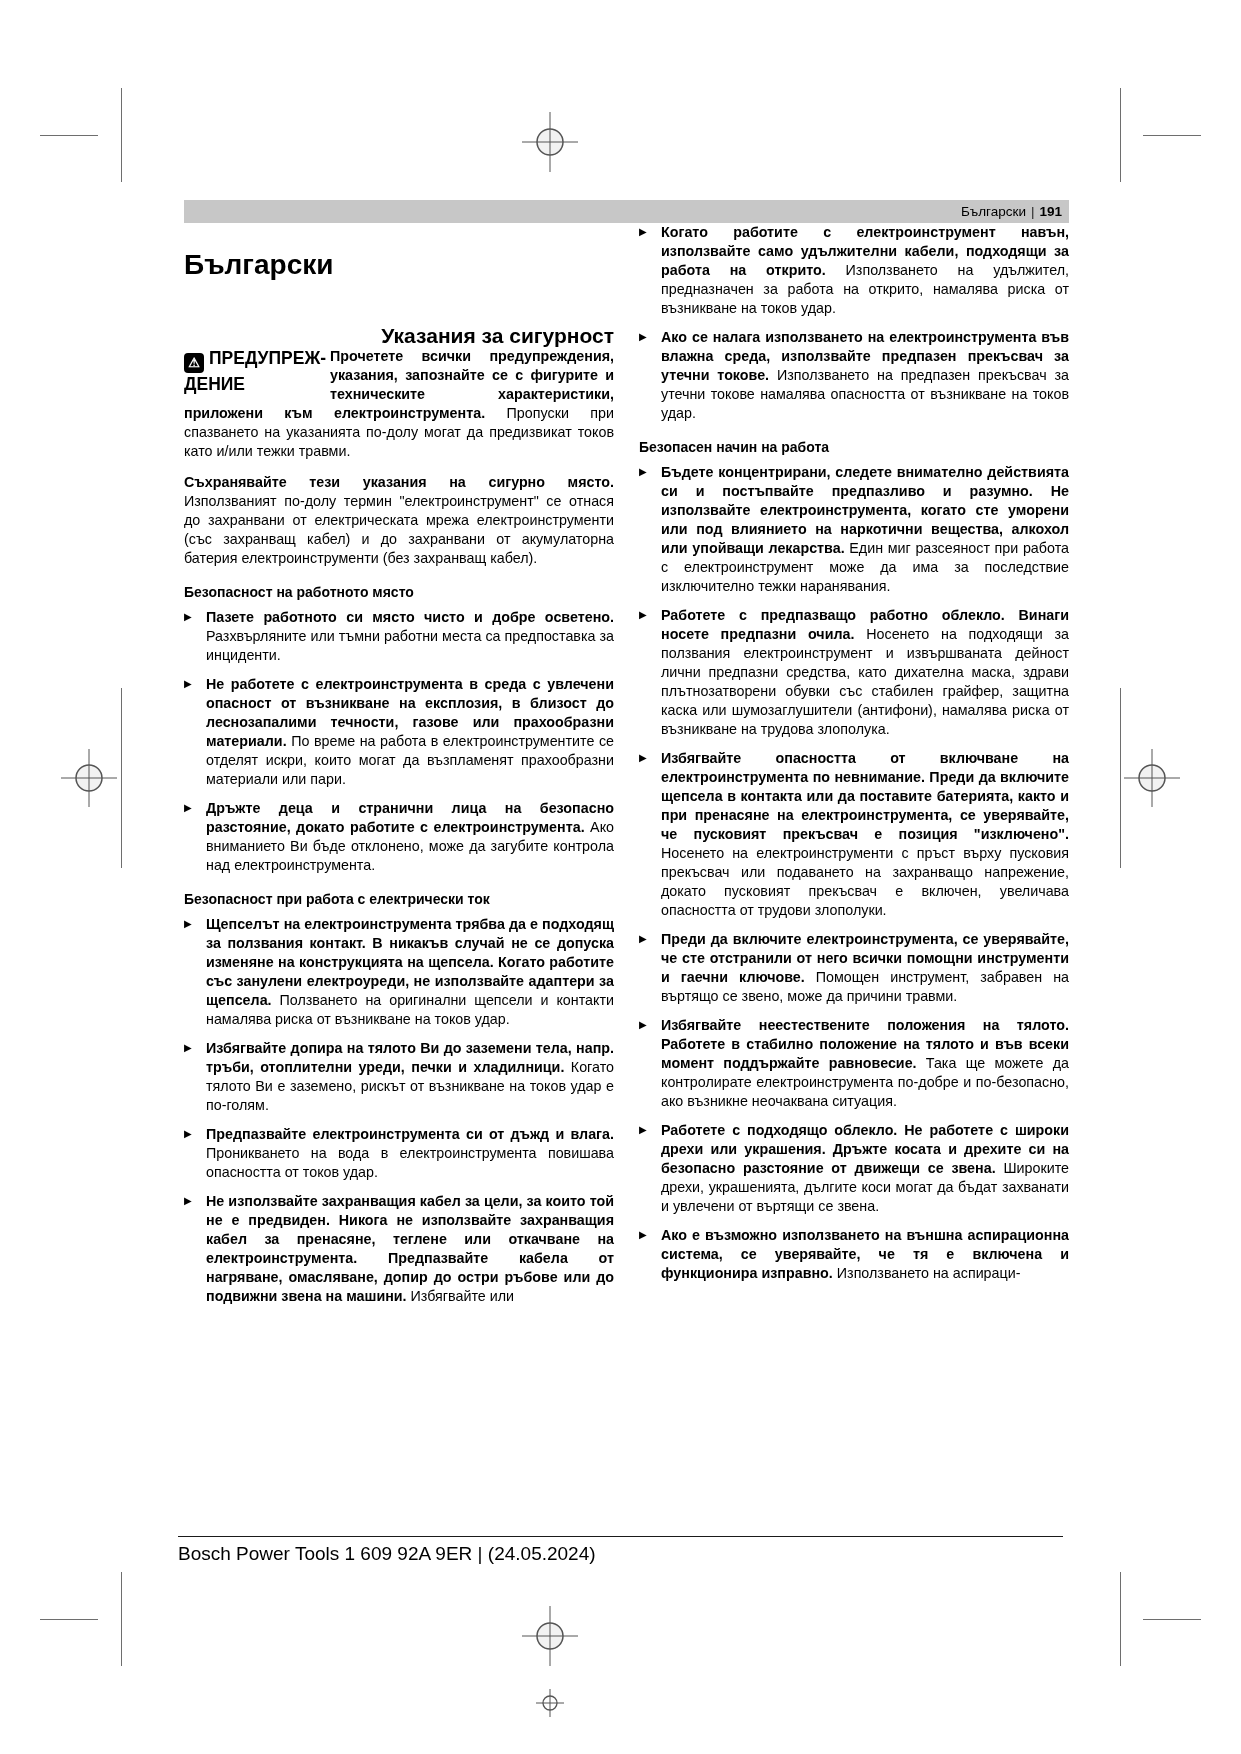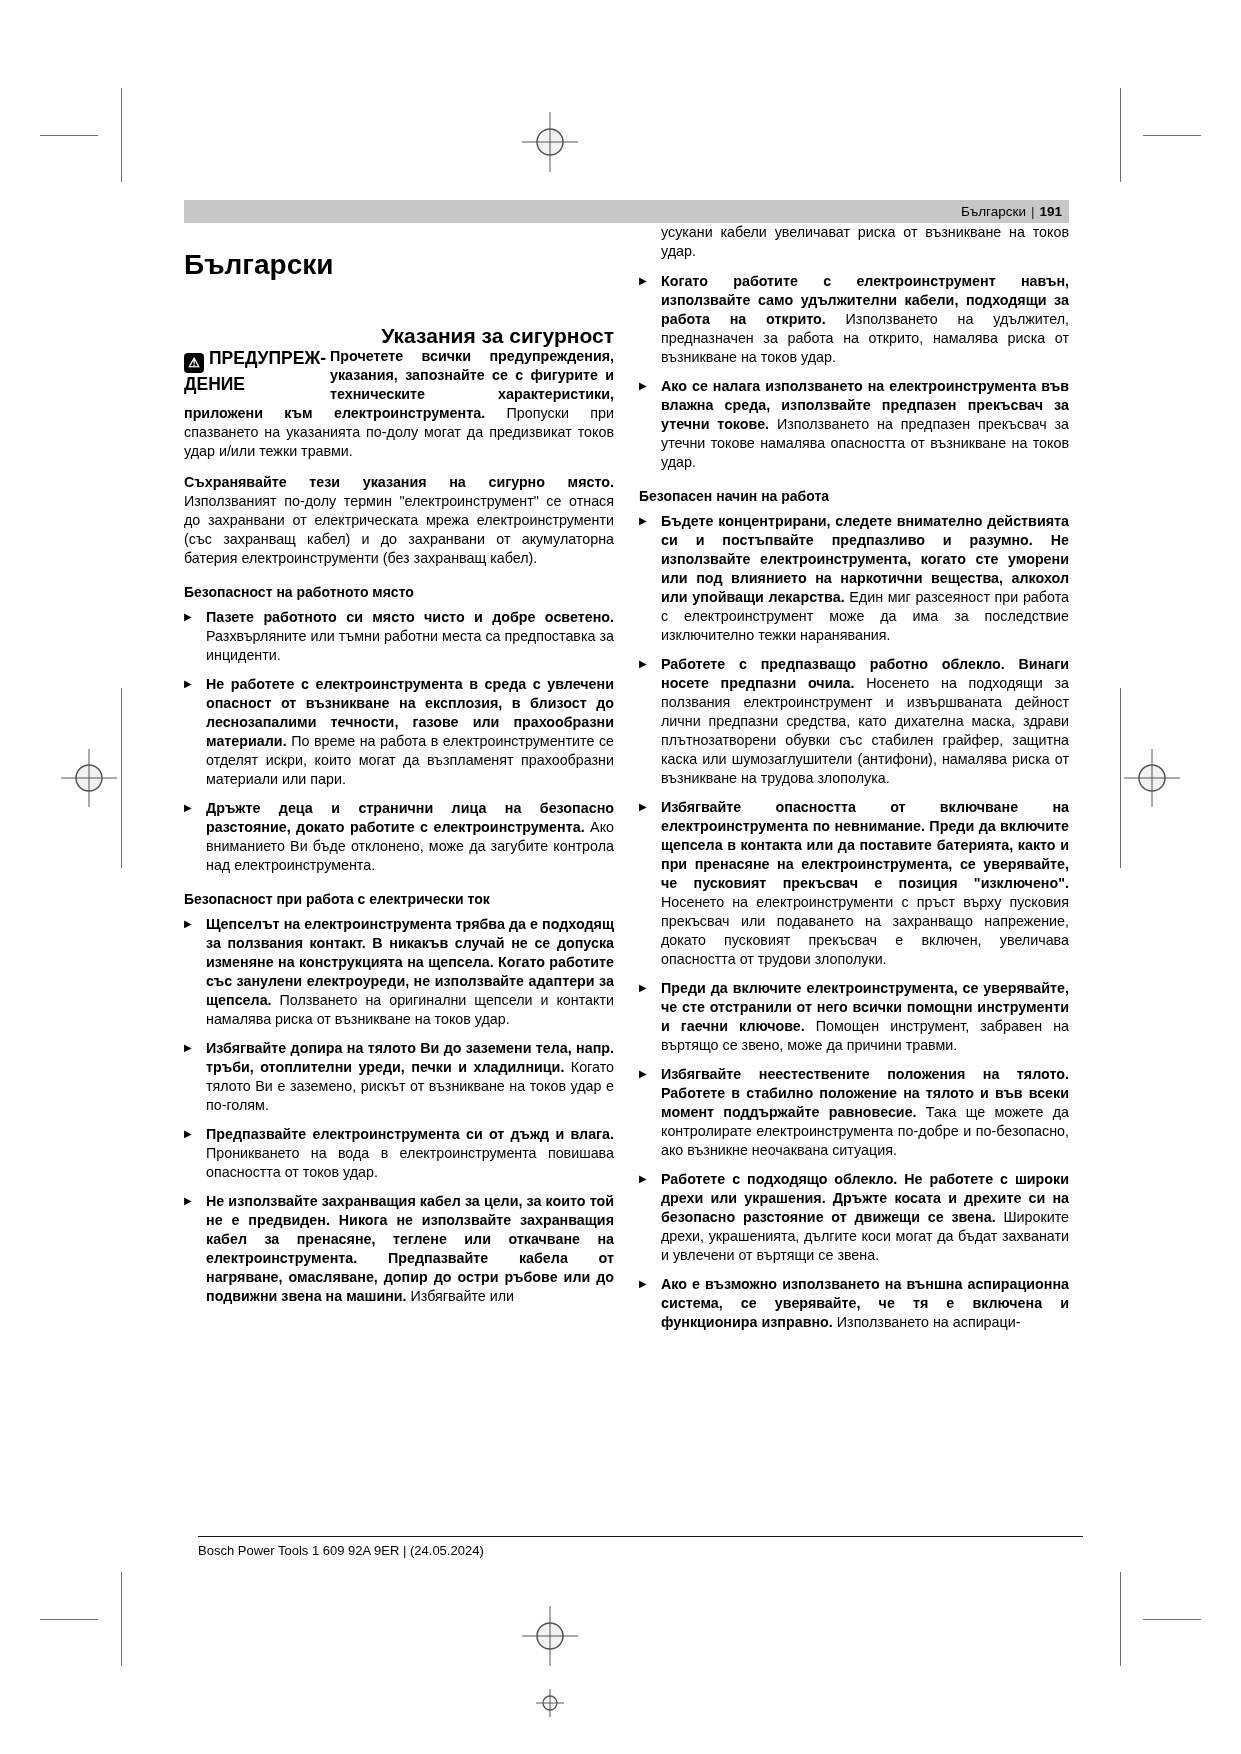--- a/index.html
+++ b/index.html
@@ -46,21 +46,21 @@
   .para { margin-bottom:11px; }
   .continuation { padding-left:22px; margin-bottom:11px; }
 
   .item { position:relative; padding-left:22px; margin-bottom:10px; }
   .item .arrow { position:absolute; left:0; top:2px; font-size:10px; line-height:14px; }
 
   b { font-weight:bold; }
 
   .footer {
     position:absolute; left:178px; top:1536px; width:885px;
-    border-top:1px solid #1a1a1a; padding-top:6px; font-size:13px;margin-left:20px;
+    border-top:1px solid #1a1a1a; padding-top:6px; font-size:19px;
   }
 </style>
 </head>
 <body>
 
 <div class="page">
 
   <div class="print-marks">
     <svg style="left:521px; top:112px;" width="58" height="60" viewBox="0 0 58 60">
       <circle cx="29" cy="30" r="13" fill="#000" opacity="0.05"></circle>
@@ -120,21 +120,21 @@
 
         <h2 class="safety-title">Указания за сигурност</h2>
 
 
         <div class="warning">
           <span class="warn-label">
             <span class="warn-line"><span class="warn-icon">⚠</span><span>ПРЕДУПРЕЖ-</span></span>
             <span class="warn-line">ДЕНИЕ</span>
           </span>
           <b>Прочетете всички предупреждения, указания, запознайте се с фигурите и техническите характеристики, приложени към електроинструмента.</b>
-          <span>Пропуски при спазването на указанията по-долу могат да предизвикат токов удар и/или тежки травми.</span>
+          <span>Пропуски при спазването на указанията по-долу могат да предизвикат токов като и/или тежки травми.</span>
         </div>
 
         <p class="para">
           <b>Съхранявайте тези указания на сигурно място.</b>
           <span>Използваният по-долу термин "електроинструмент" се отнася до захранвани от електрическата мрежа електроинструменти (със захранващ кабел) и до захранвани от акумулаторна батерия електроинструменти (без захранващ кабел).</span>
         </p>
 
         <h4 class="sub-heading">Безопасност на работното място</h4>
 
         <div class="item">
@@ -173,21 +173,20 @@
         <div class="item">
           <span class="arrow">▶</span>
           <b>Не използвайте захранващия кабел за цели, за които той не е предвиден. Никога не използвайте захранващия кабел за пренасяне, теглене или откачване на електроинструмента. Предпазвайте кабела от нагряване, омасляване, допир до остри ръбове или до подвижни звена на машини.</b>
           <span>Избягвайте или</span>
         </div>
 
       </div>
 
       <div class="col">
 
-        <p class="continuation">усукани кабели увеличават риска от възникване на токов удар.</p>
 
         <div class="item">
           <span class="arrow">▶</span>
           <b>Когато работите с електроинструмент навън, използвайте само удължителни кабели, подходящи за работа на открито.</b>
           <span>Използването на удължител, предназначен за работа на открито, намалява риска от възникване на токов удар.</span>
         </div>
         <div class="item">
           <span class="arrow">▶</span>
           <b>Ако се налага използването на електроинструмента във влажна среда, използвайте предпазен прекъсвач за утечни токове.</b>
           <span>Използването на предпазен прекъсвач за утечни токове намалява опасността от възникване на токов удар.</span>

